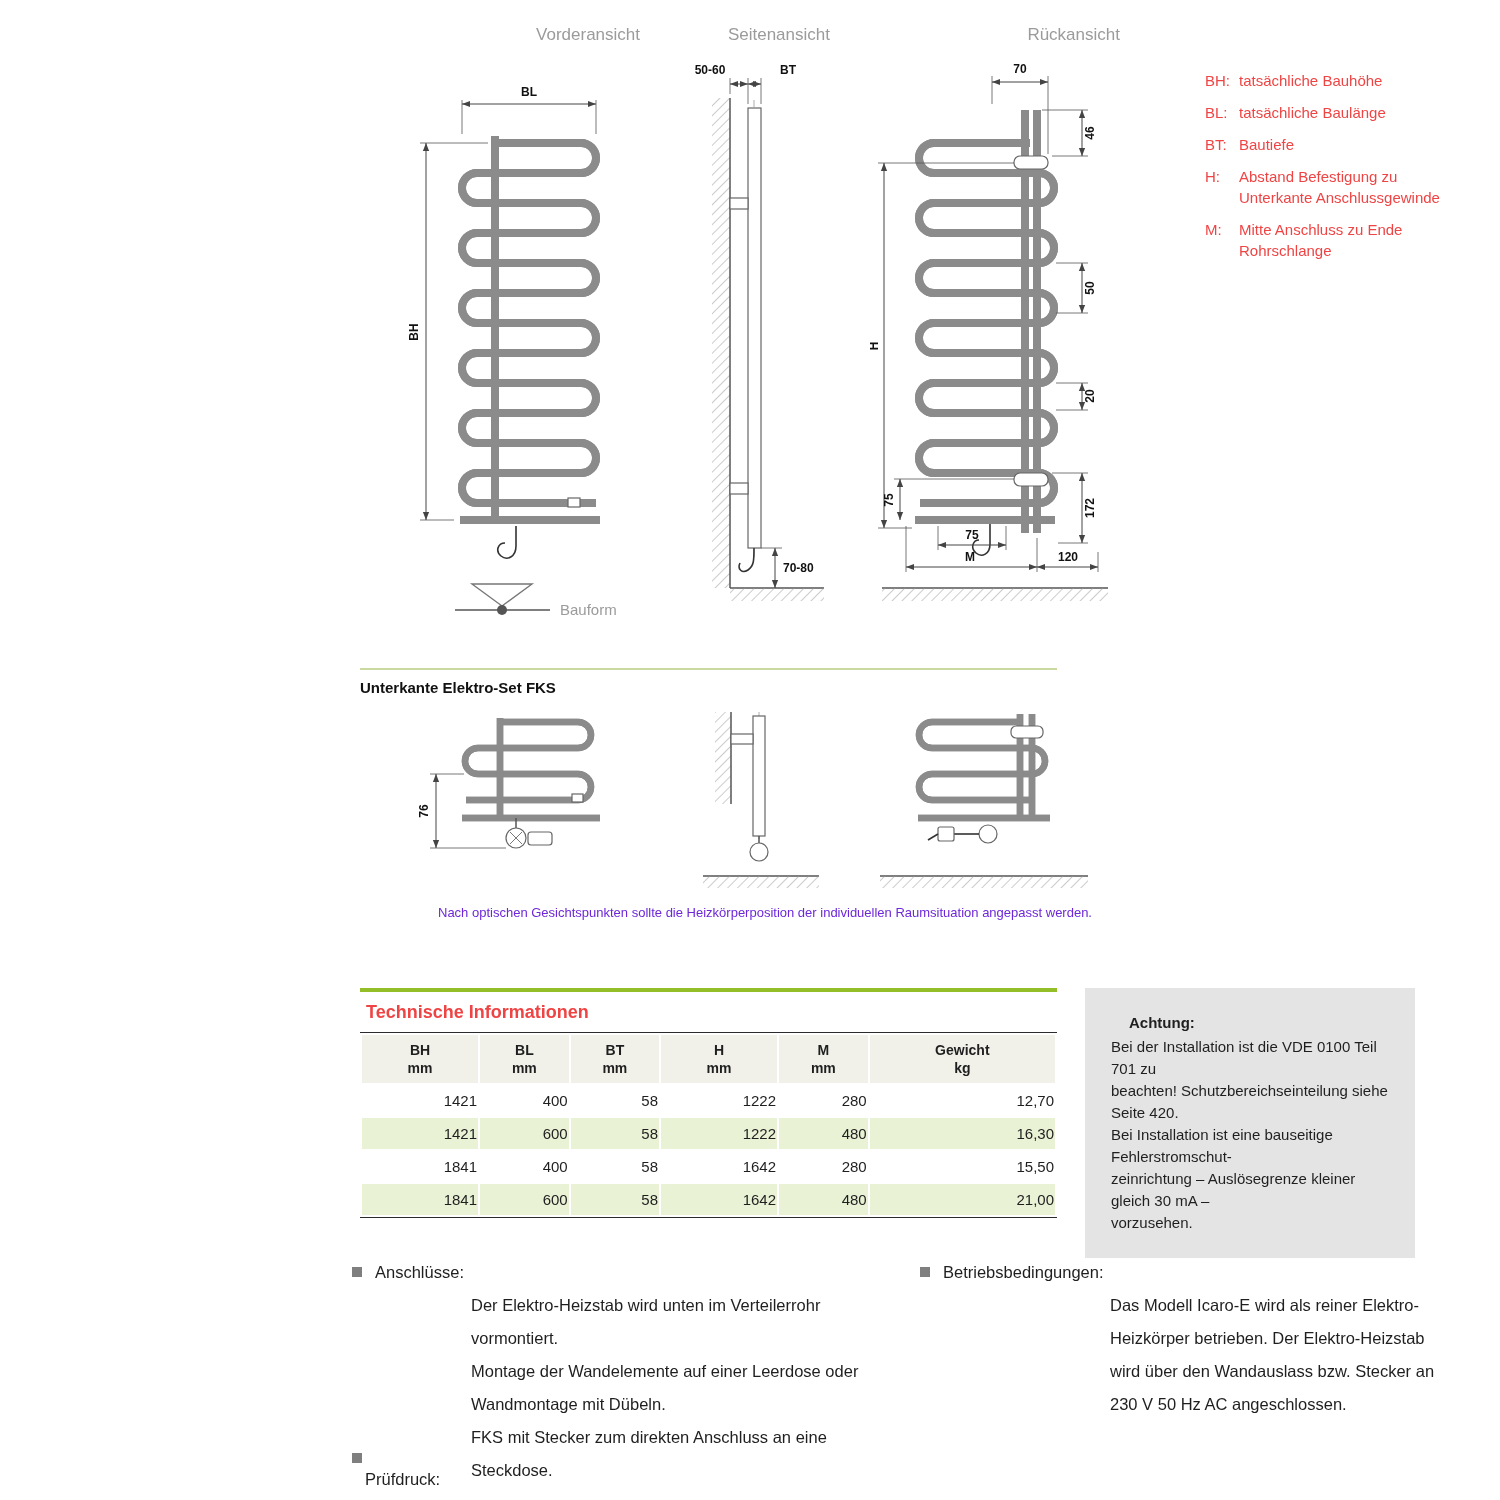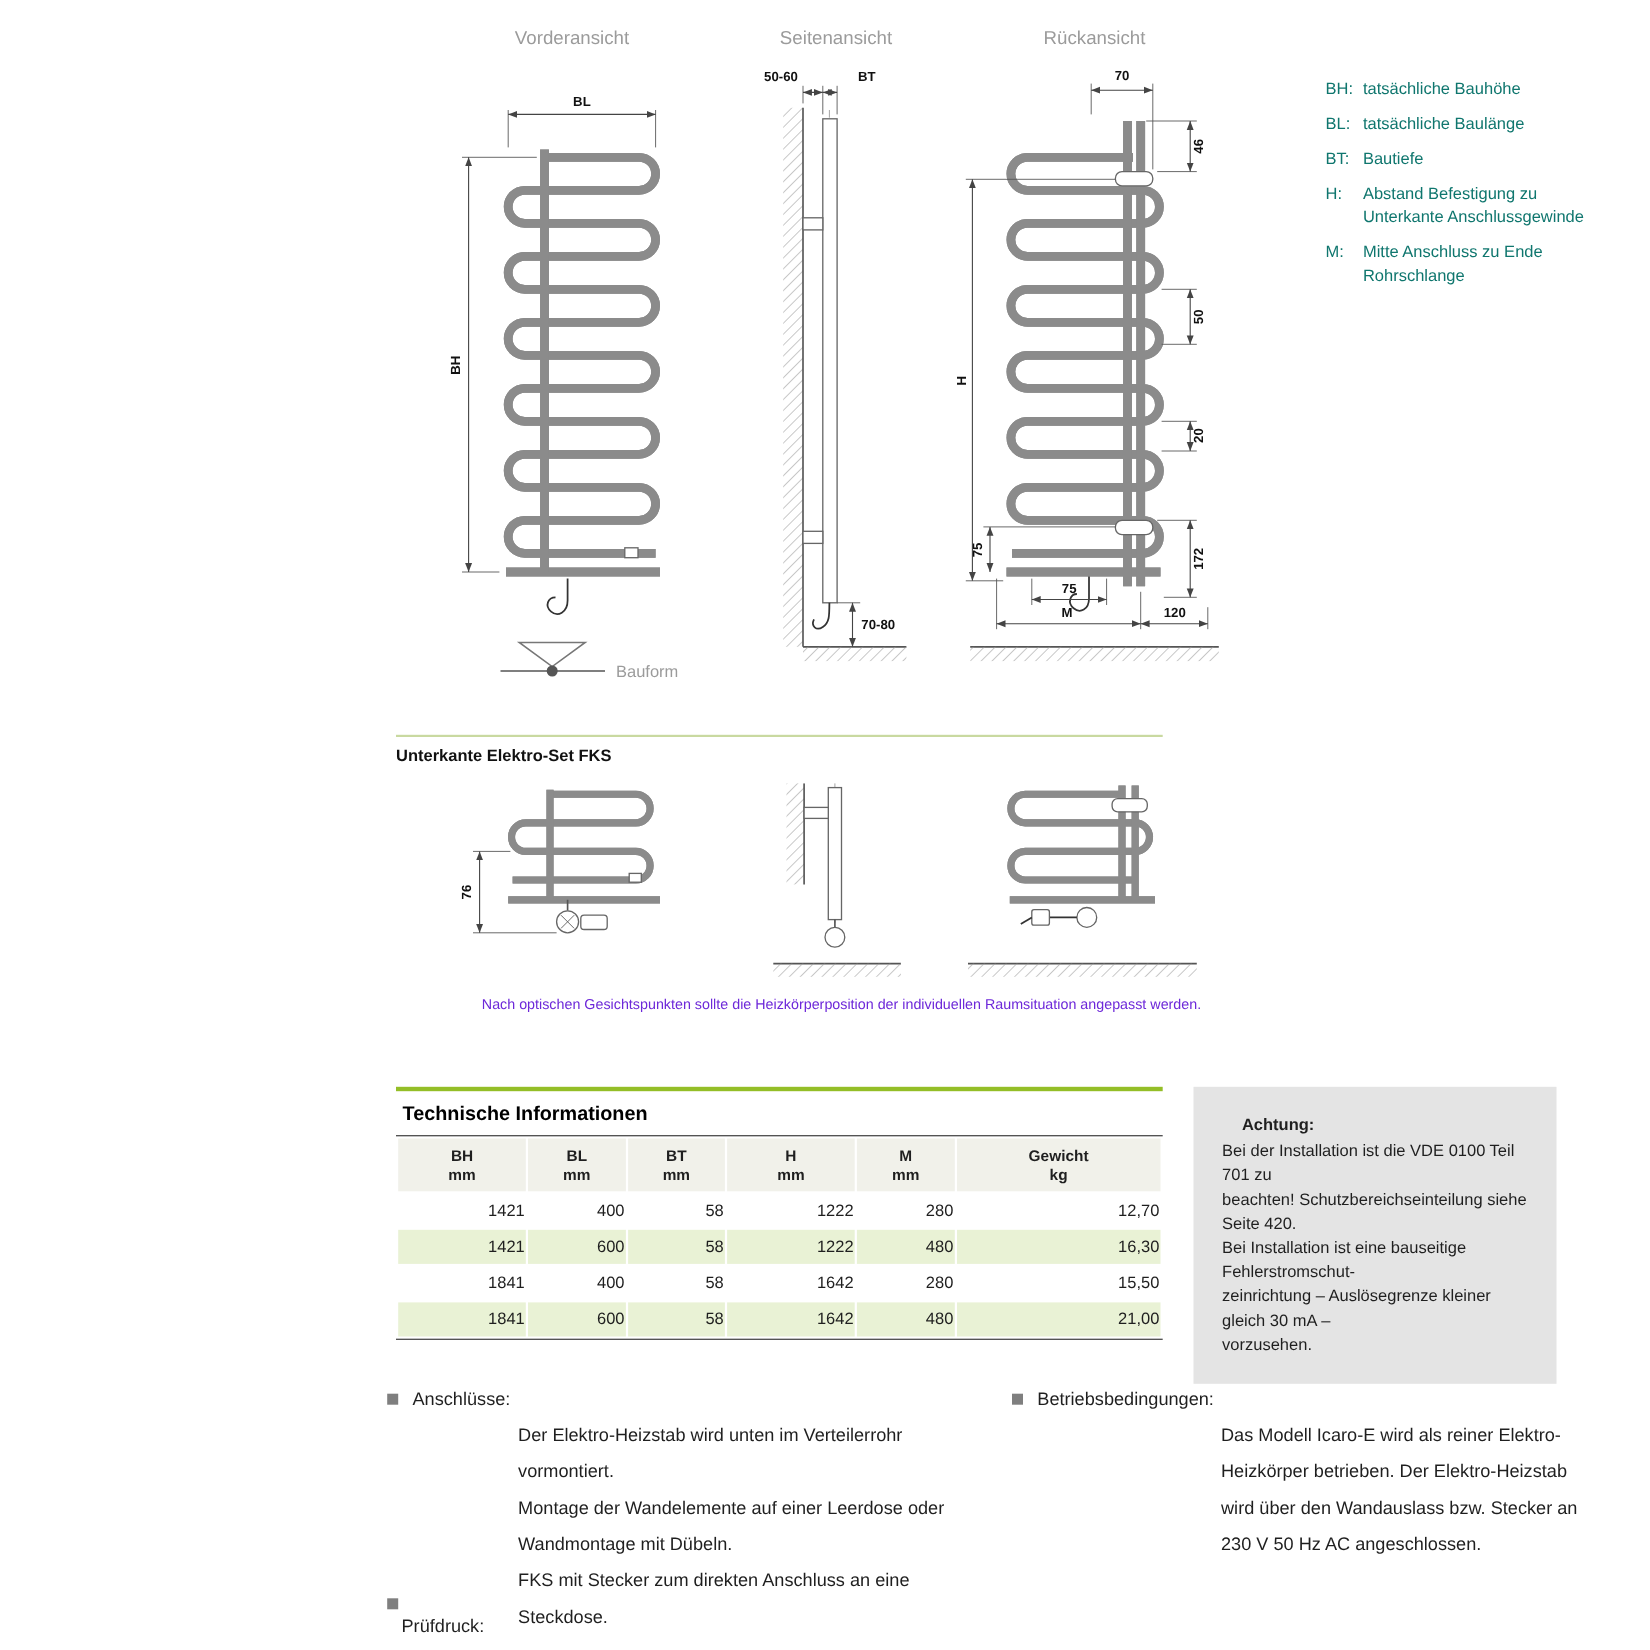--- a/index.html
+++ b/index.html
@@ -1,45 +1,45 @@
 <!DOCTYPE html>
 <html><head>
 <meta charset="utf-8">
 <style>
   html,body{margin:0;padding:0;background:#fff;}
   .page{position:relative;width:1500px;height:1500px;background:#fff;
         font-family:"Liberation Sans",sans-serif;color:#1f1f1f;overflow:hidden;}
   .abs{position:absolute;}
-  .view-title{font-size:17px;color:#9b9b9b;text-align:center;}
+  .view-title{font-size:17px;color:#9b9b9b;text-align:right;}
   svg text{font-family:"Liberation Sans",sans-serif;}
   .dt{font-size:12px;font-weight:bold;fill:#111;}
   .gt{font-size:15px;fill:#9b9b9b;}
   .tO{fill:none;stroke:#8b8b8b;stroke-width:8;}
   .tI{fill:none;stroke:#ffffff;stroke-width:5;}
   .sO{fill:none;stroke:#8b8b8b;stroke-width:6.5;}
   .sI{fill:none;stroke:#ffffff;stroke-width:4;}
   .dl{stroke:#444;stroke-width:1;fill:none;}
   .xl{stroke:#555;stroke-width:0.8;}
   .solid{stroke:#555;stroke-width:1.5;}
   .fit{fill:#fff;stroke:#666;stroke-width:1.2;}
   .cable{fill:none;stroke:#333;stroke-width:1.6;}
   .cline{stroke:#999;stroke-width:0.8;stroke-dasharray:7 3 2 3;}
   
-  .legend{width:270px;font-size:15px;color:#0f766e;}
+  .legend{width:270px;font-size:15px;color:#ef4444;}
   .lg-row{display:flex;margin-bottom:11px;line-height:21px;}
   .lg-abbr{width:34px;flex:none;}
   .lg-text{white-space:pre-line;}
   
   .fks-head{width:697px;border-top:2px solid #c9d9a0;padding-top:9px;
             font-size:15px;font-weight:bold;color:#111;}
   .note{font-size:13px;color:#6d28d9;text-align:right;}
   
   .tech{width:697px;}
   .greenbar{height:4px;background:#94be27;}
-  .tech-title{font-size:18px;font-weight:bold;margin:10px 6px 9px 6px;color:#000000;}
+  .tech-title{font-size:18px;font-weight:bold;margin:10px 6px 9px 6px;color:#ef4444;}
   .hr-dark{height:1px;background:#2b2b2b;}
   table.specs{width:100%;border-collapse:separate;border-spacing:2px;margin-top:0;}
   table.specs th{background:#f1f1ea;font-size:14px;font-weight:bold;height:46px;
                  text-align:center;vertical-align:middle;line-height:18px;}
   table.specs td{font-size:15px;text-align:right;height:29px;background:#fff;}
   table.specs tr.alt td{background:#e9f2d5;}
   
   .achtung{width:330px;background:#e4e4e4;box-sizing:border-box;padding:24px 26px;
            font-size:15px;line-height:22px;}
   .achtung .ti{font-weight:bold;margin-bottom:2px;margin-left:18px;}

